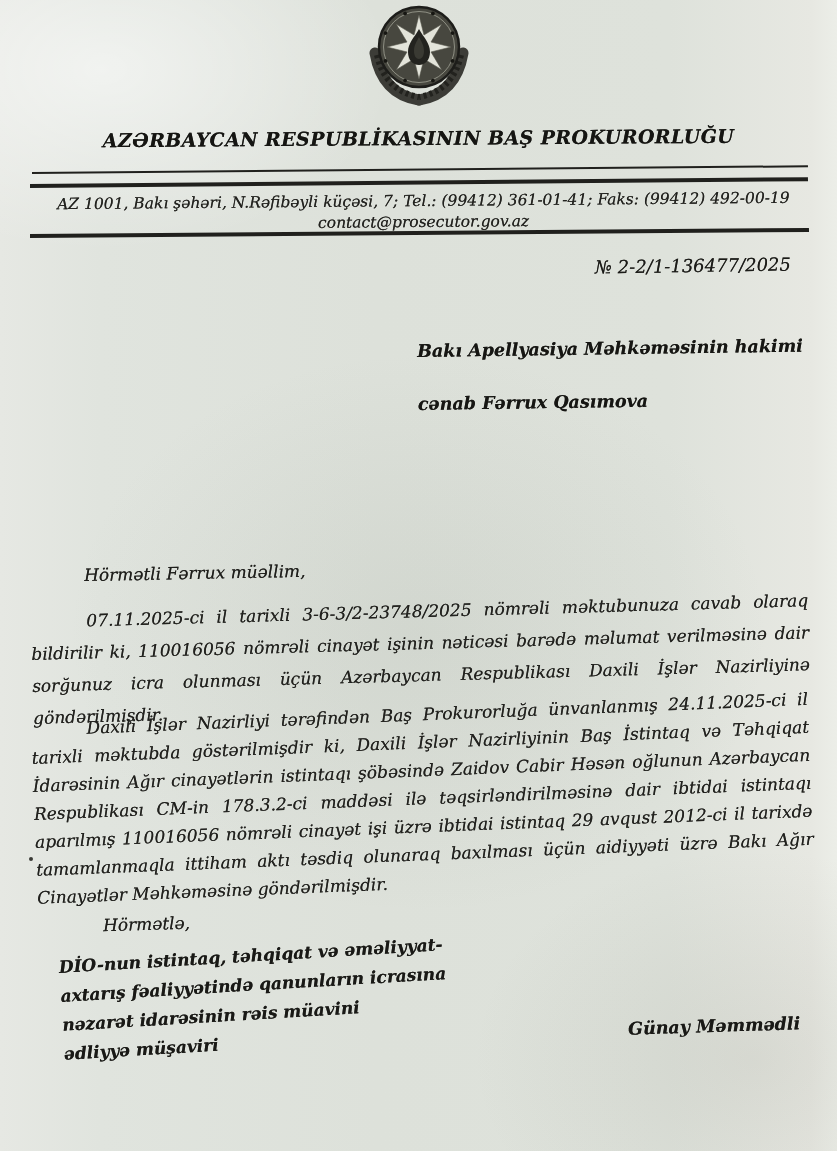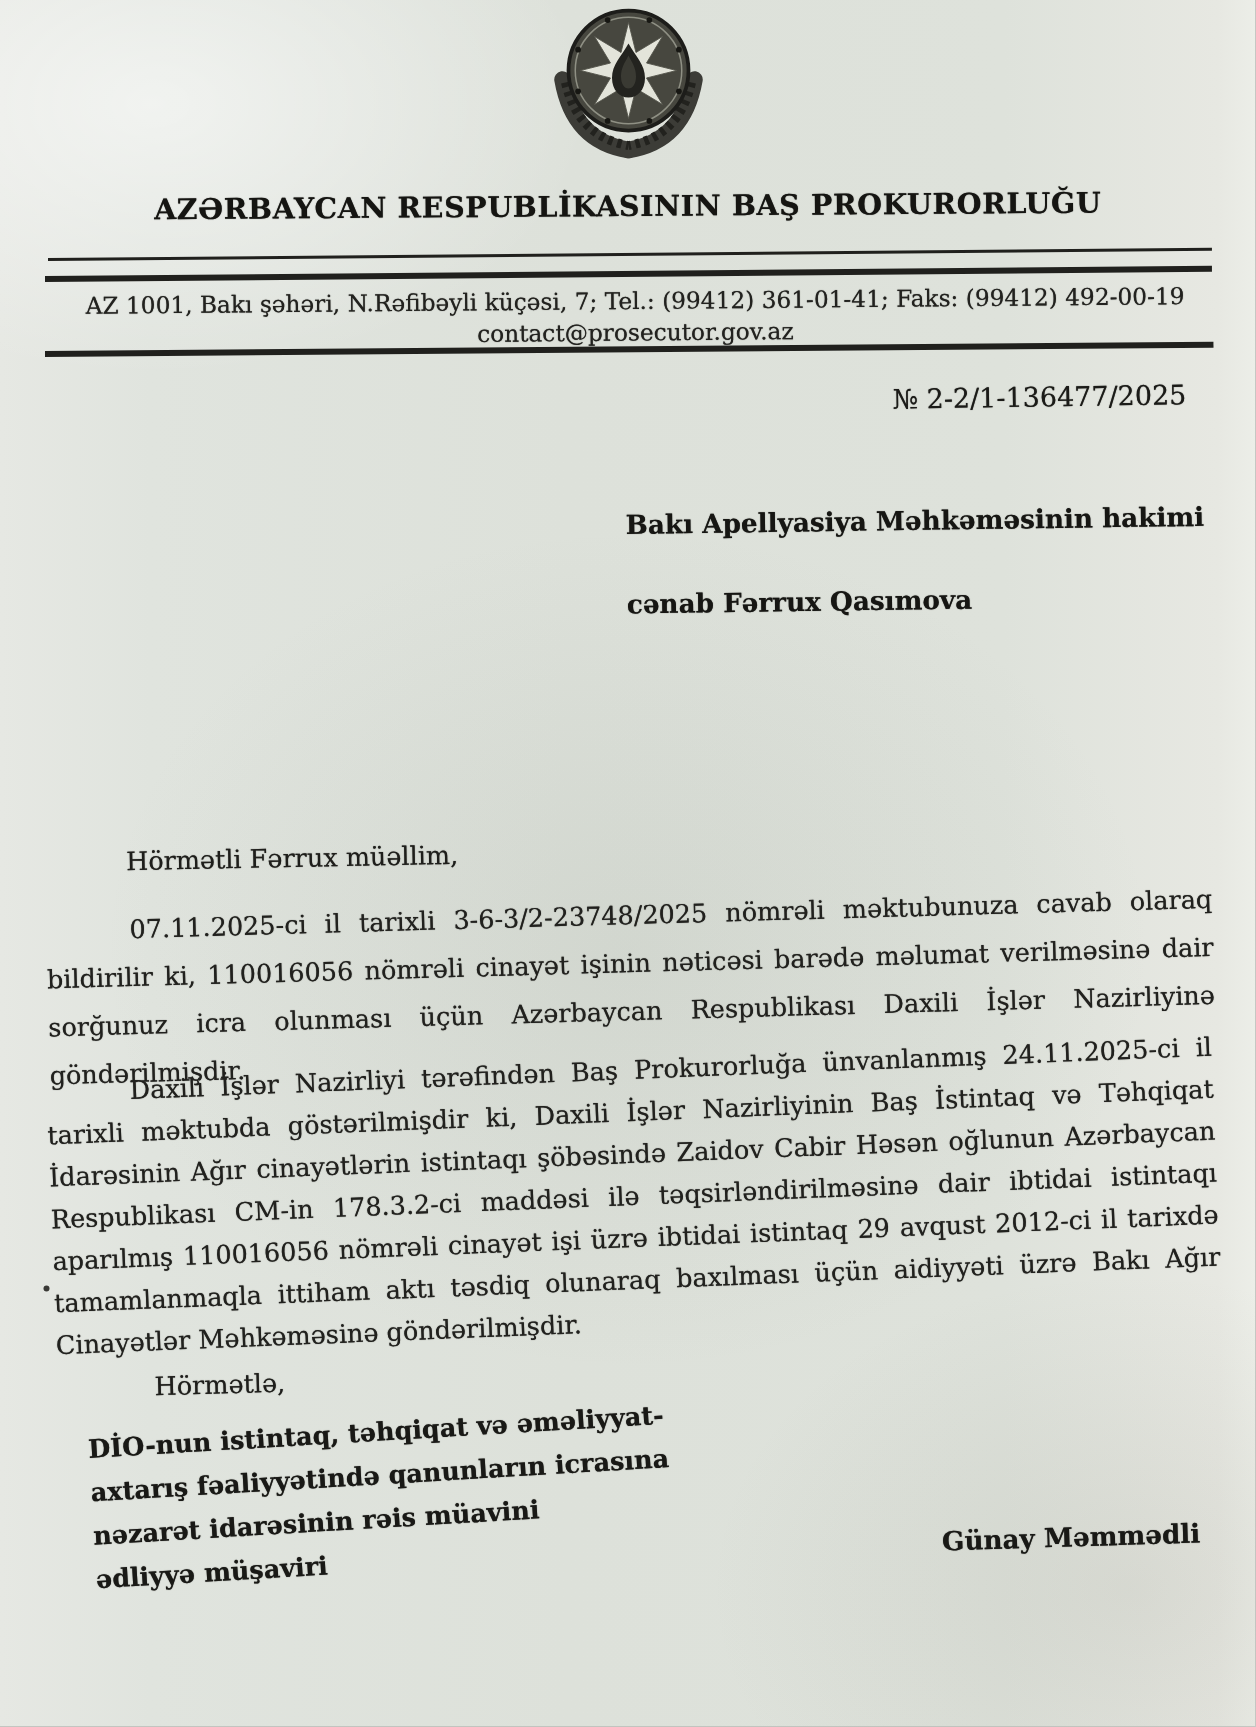--- a/index.html
+++ b/index.html
@@ -13,20 +13,21 @@
     margin: 0 auto;
     overflow: hidden;
     color: #1e1e1b;
     background:
       radial-gradient(ellipse 420px 260px at 12% 6%, rgba(255,255,255,0.55), rgba(255,255,255,0) 70%),
       radial-gradient(ellipse 500px 400px at 50% 55%, rgba(140,150,138,0.14), rgba(140,150,138,0) 70%),
       radial-gradient(ellipse 400px 300px at 90% 92%, rgba(120,120,105,0.12), rgba(120,120,105,0) 70%),
       linear-gradient(90deg, #e6e8e3 0%, #e0e4de 12%, #dde1da 45%, #dee2db 80%, #e7e8e2 97%, #eceee8 100%),
       #e1e4de;
     text-shadow: 0 0 0.6px rgba(42,42,38,0.85);
+    font-style: italic;
   }
 
   .abs { position: absolute; }
 
   .emblem { left: 369px; top: 3px; width: 100px; height: 104px; }
 
   .org-title {
     top: 127px; left: 30px; right: 30px;
     text-align: center;
     font-weight: bold;

